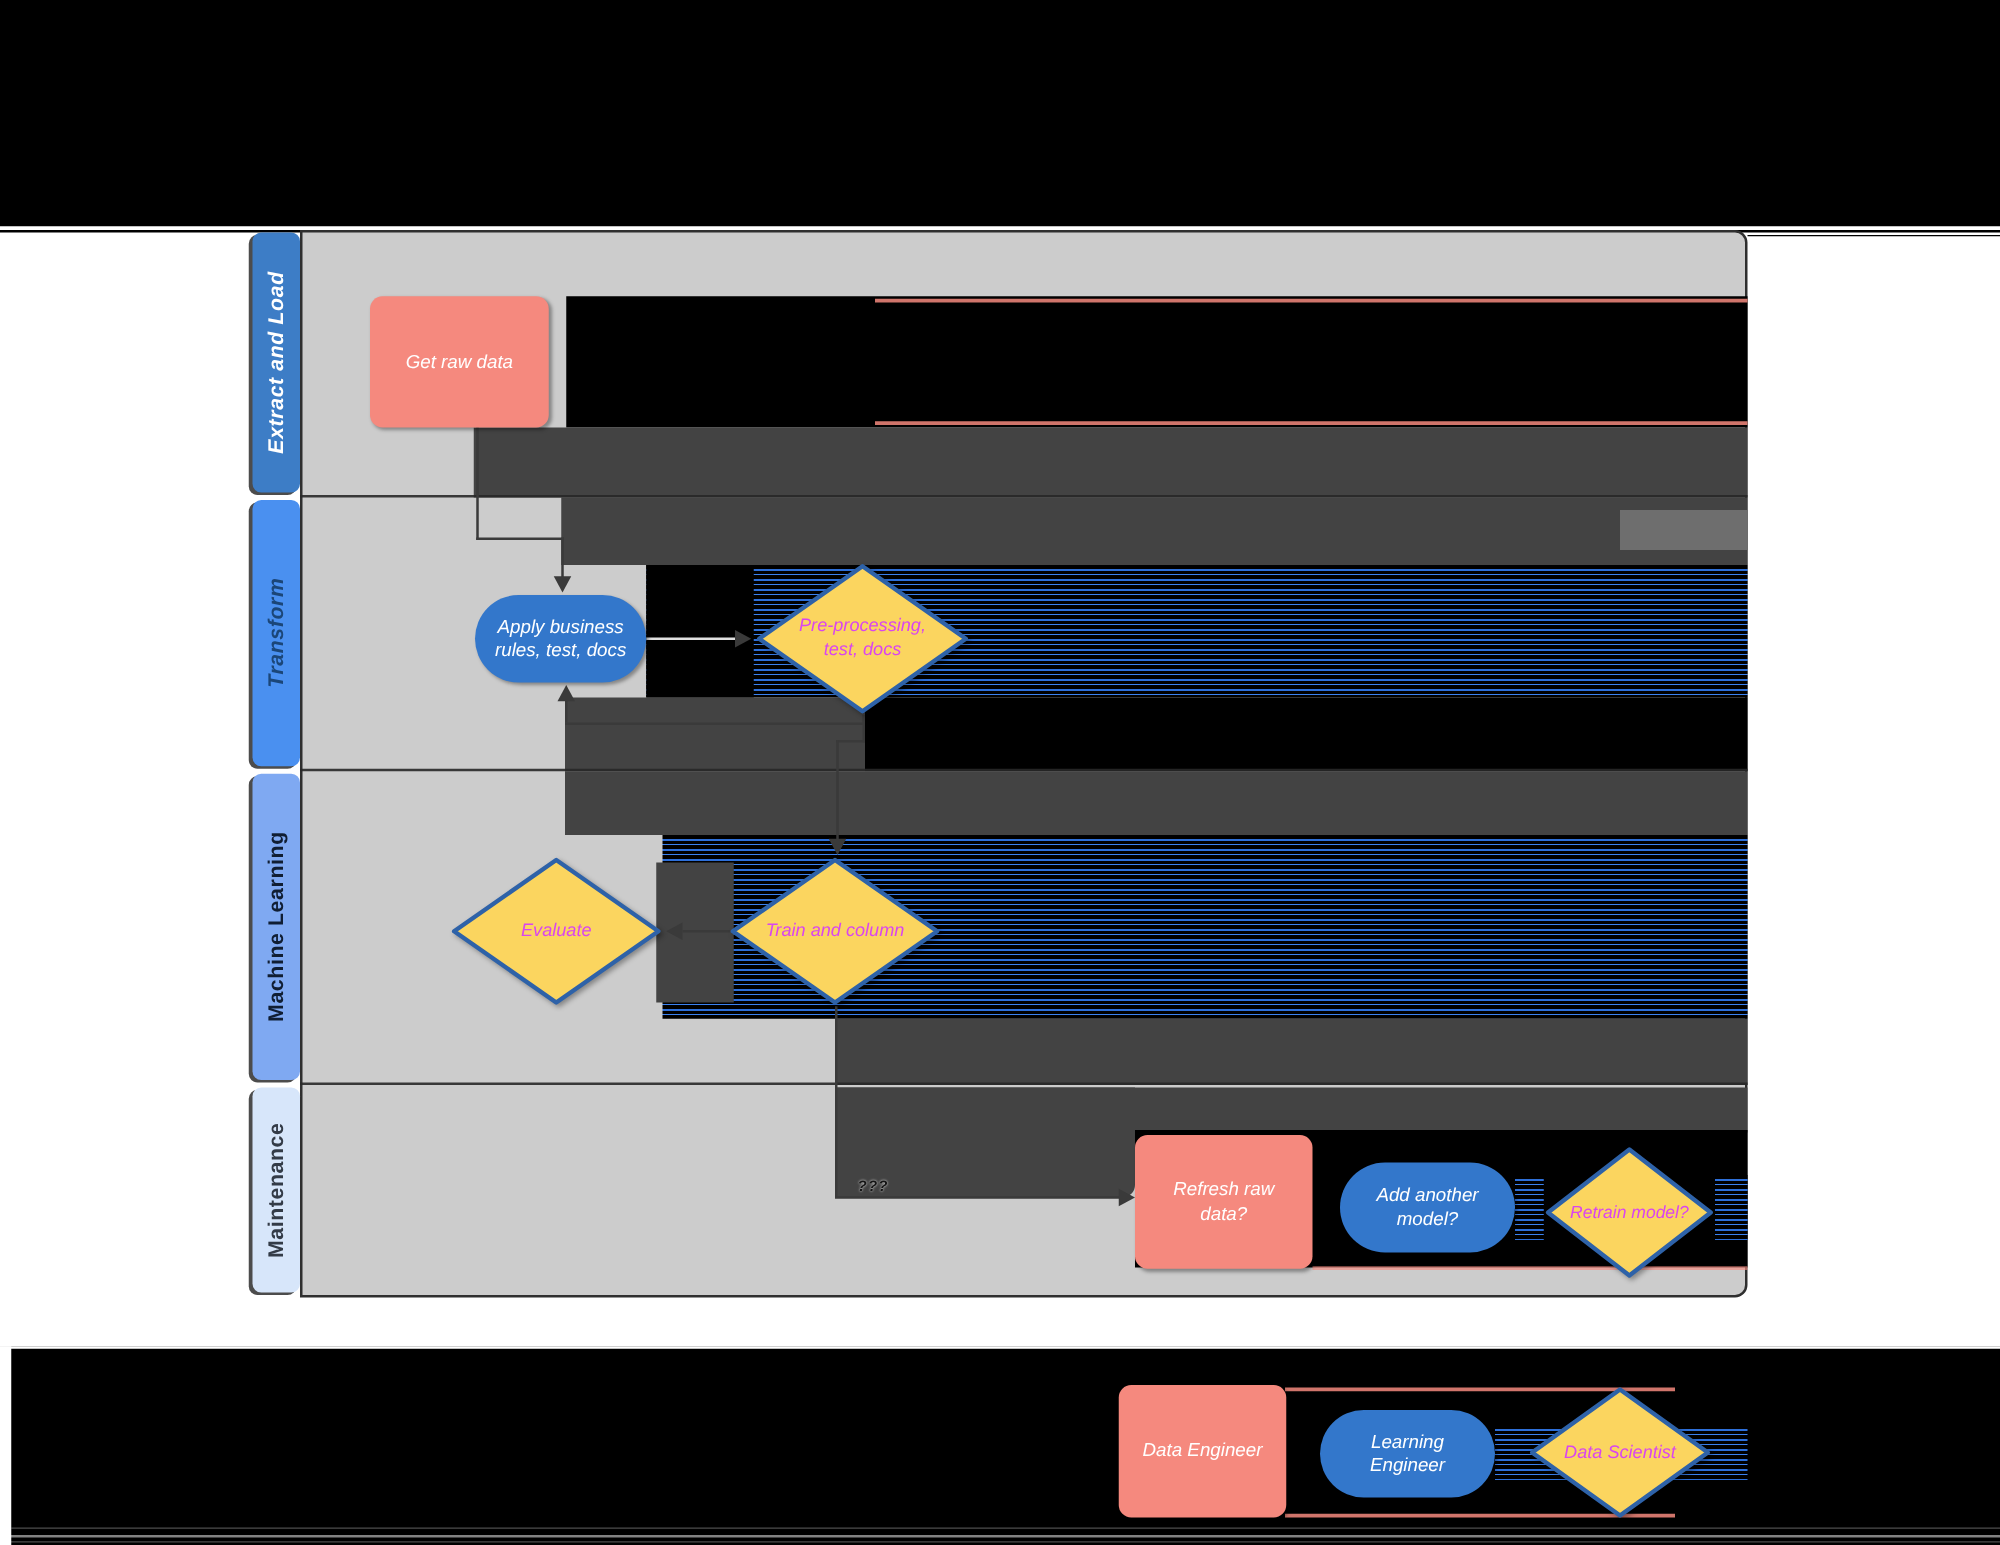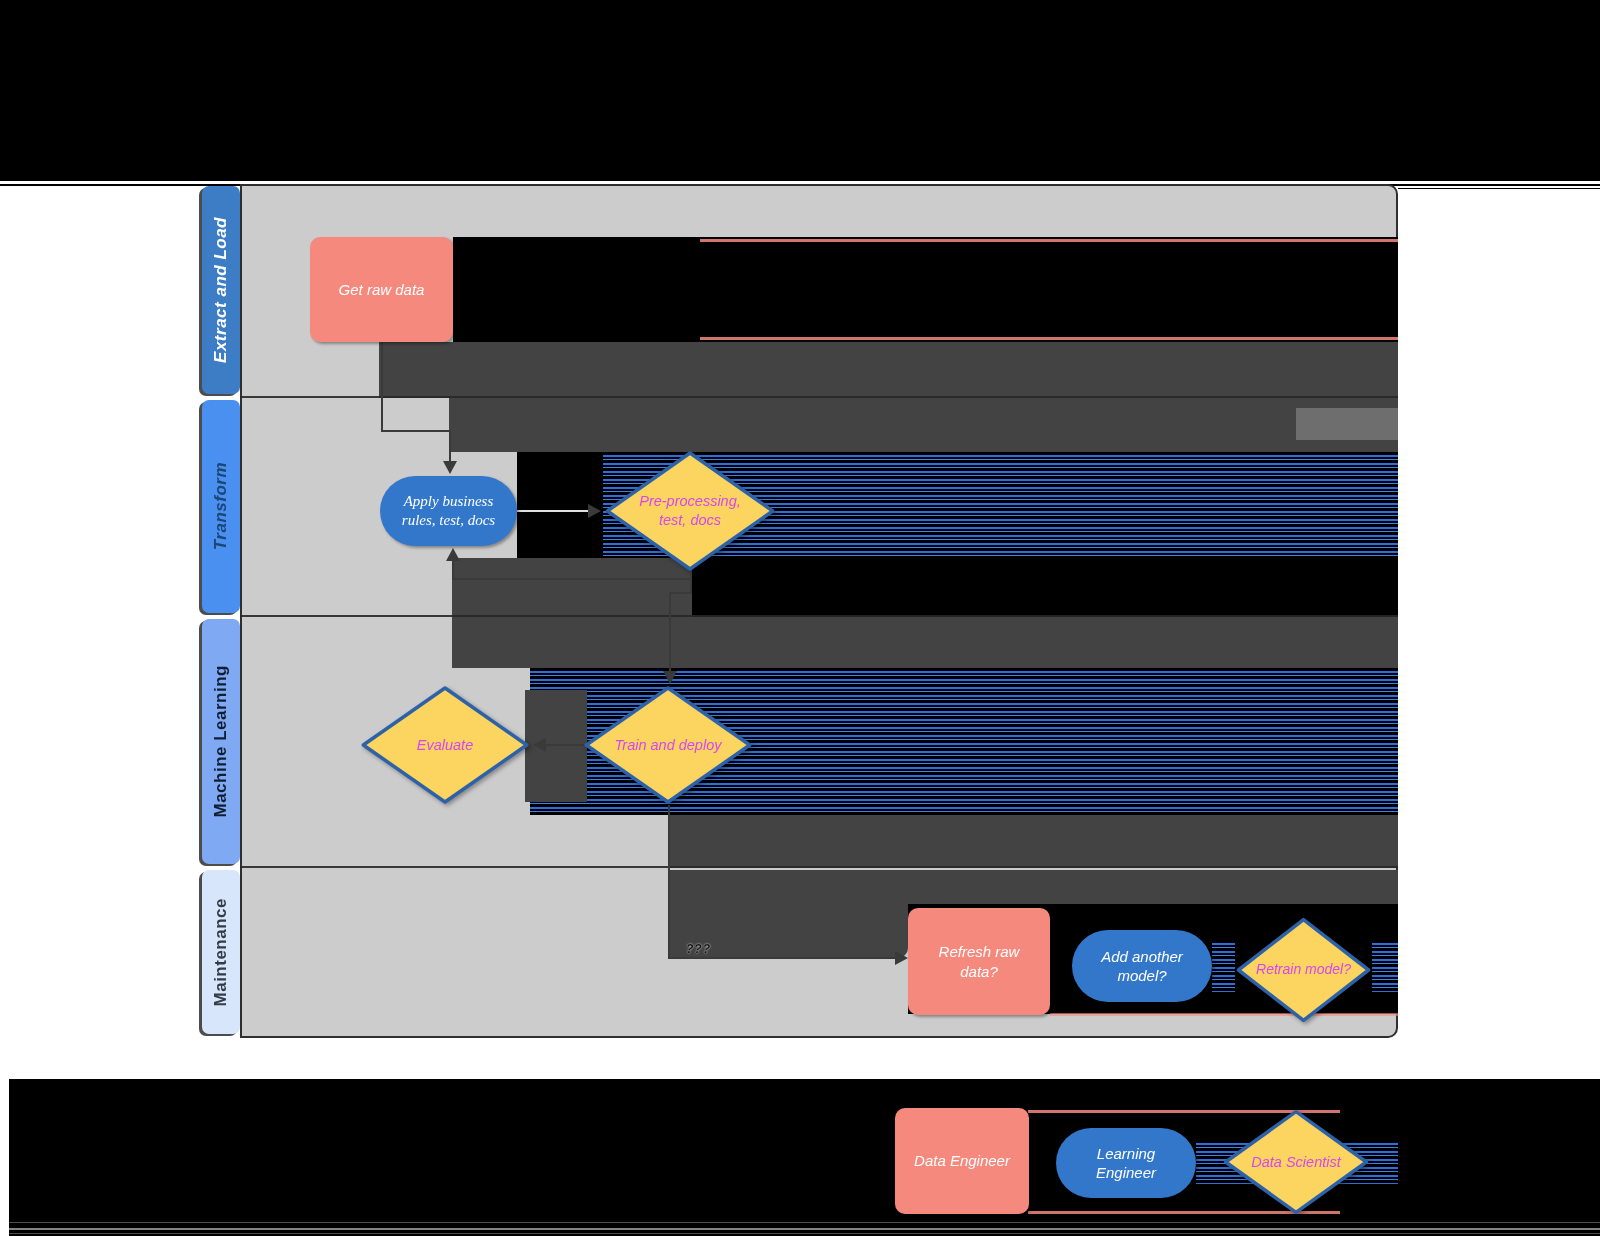--- a/index.html
+++ b/index.html
@@ -116,25 +116,25 @@
   <div class="abs ah ah-down" style="left:663px;top:671px;"></div>
 
   <div class="abs seg" style="left:546px;top:744px;width:38px;height:2px;"></div>
   <div class="abs ah ah-left" style="left:533px;top:738px;"></div>
 
   <div class="abs seg" style="left:668px;top:805px;width:2px;height:153px;"></div>
   <div class="abs seg" style="left:668px;top:957px;width:228px;height:2px;"></div>
   <div class="abs ah ah-right" style="left:895px;top:951px;"></div>
   <div class="abs edge-label" style="left:686px;top:942px;">???</div>
 
-  <div class="abs node n-rect" style="left:310px;top:237px;width:143px;height:105px;">
+  <div class="abs node n-rect" style="left:296px;top:237px;width:143px;height:105px;">
     <span>Get raw data</span>
   </div>
 
-  <div class="abs node n-pill" style="left:380px;top:476px;width:137px;height:70px;font-family:Liberation Serif, serif;">
+  <div class="abs node n-pill" style="left:380px;top:476px;width:137px;height:70px;">
     <span>Apply business rules, test, docs</span>
   </div>
 
   <div class="abs node n-diamond" style="left:603px;top:450px;width:174px;height:122px;">
     <svg viewBox="0 0 100 100" preserveAspectRatio="none">
       <polygon points="50,2.5 97.5,50 50,97.5 2.5,50" fill="#FBD55F" stroke="#2E62A8" stroke-width="3.5" stroke-linejoin="round" vector-effect="non-scaling-stroke"></polygon>
     </svg>
     <span class="dlabel">Pre-processing, test, docs</span>
   </div>
 
@@ -142,21 +142,21 @@
     <svg viewBox="0 0 100 100" preserveAspectRatio="none">
       <polygon points="50,2.5 97.5,50 50,97.5 2.5,50" fill="#FBD55F" stroke="#2E62A8" stroke-width="3.5" stroke-linejoin="round" vector-effect="non-scaling-stroke"></polygon>
     </svg>
     <span class="dlabel">Evaluate</span>
   </div>
 
   <div class="abs node n-diamond" style="left:582px;top:685px;width:172px;height:120px;">
     <svg viewBox="0 0 100 100" preserveAspectRatio="none">
       <polygon points="50,2.5 97.5,50 50,97.5 2.5,50" fill="#FBD55F" stroke="#2E62A8" stroke-width="3.5" stroke-linejoin="round" vector-effect="non-scaling-stroke"></polygon>
     </svg>
-    <span class="dlabel">Train and deploy</span>
+    <span class="dlabel">Train and column</span>
   </div>
 
   <div class="abs node n-rect" style="left:908px;top:908px;width:142px;height:107px;">
     <span>Refresh raw data?</span>
   </div>
 
   <div class="abs node n-pill" style="left:1072px;top:930px;width:140px;height:72px;">
     <span>Add another model?</span>
   </div>
 

